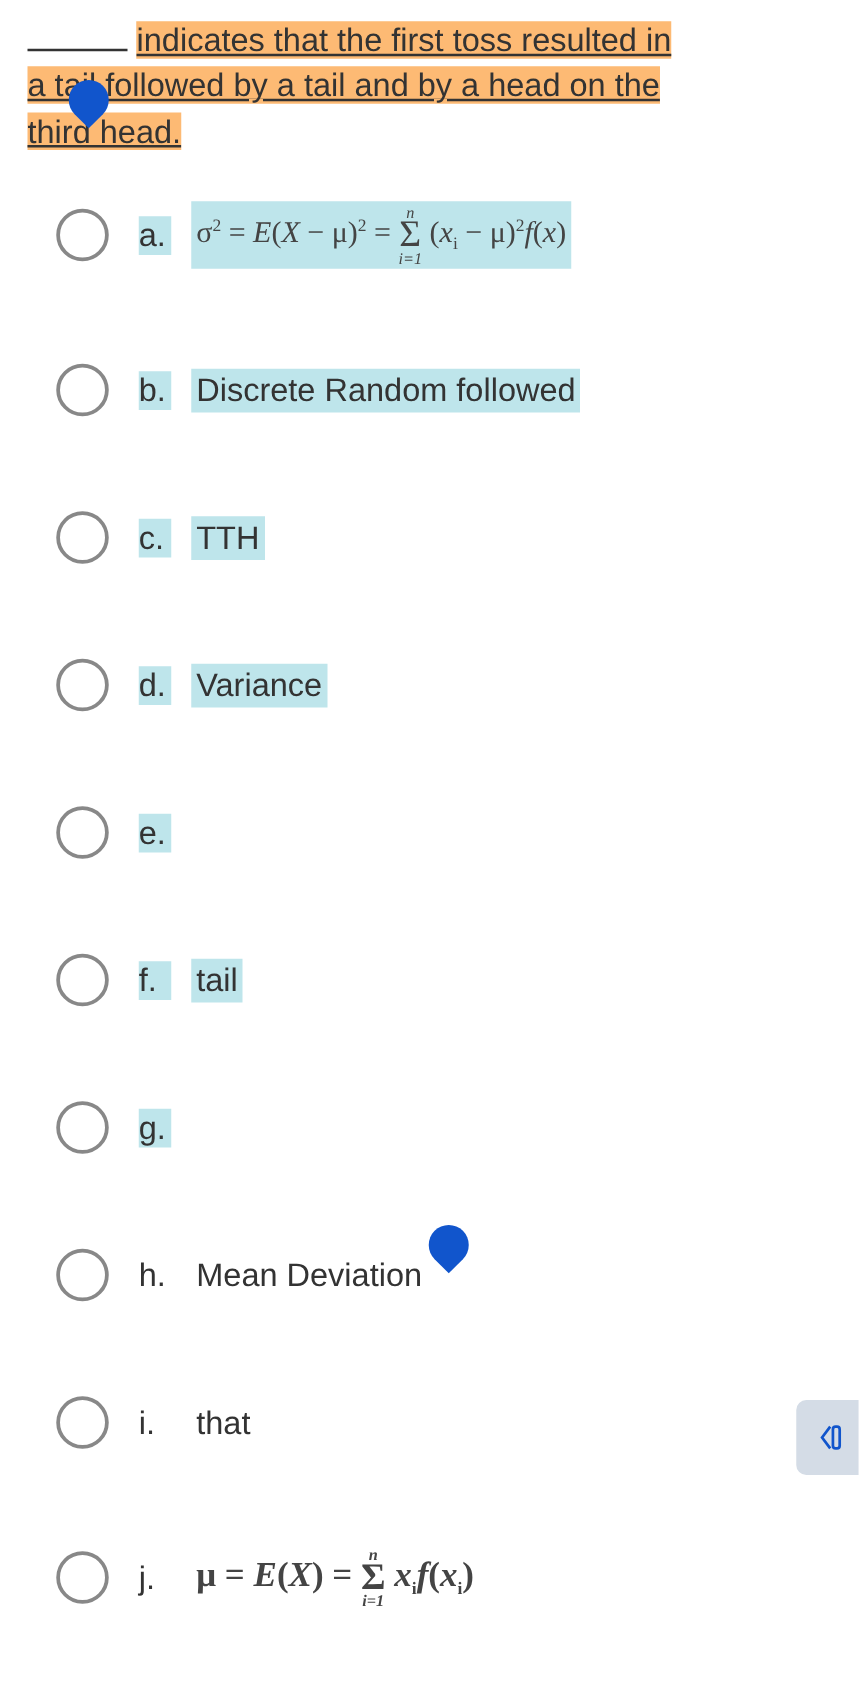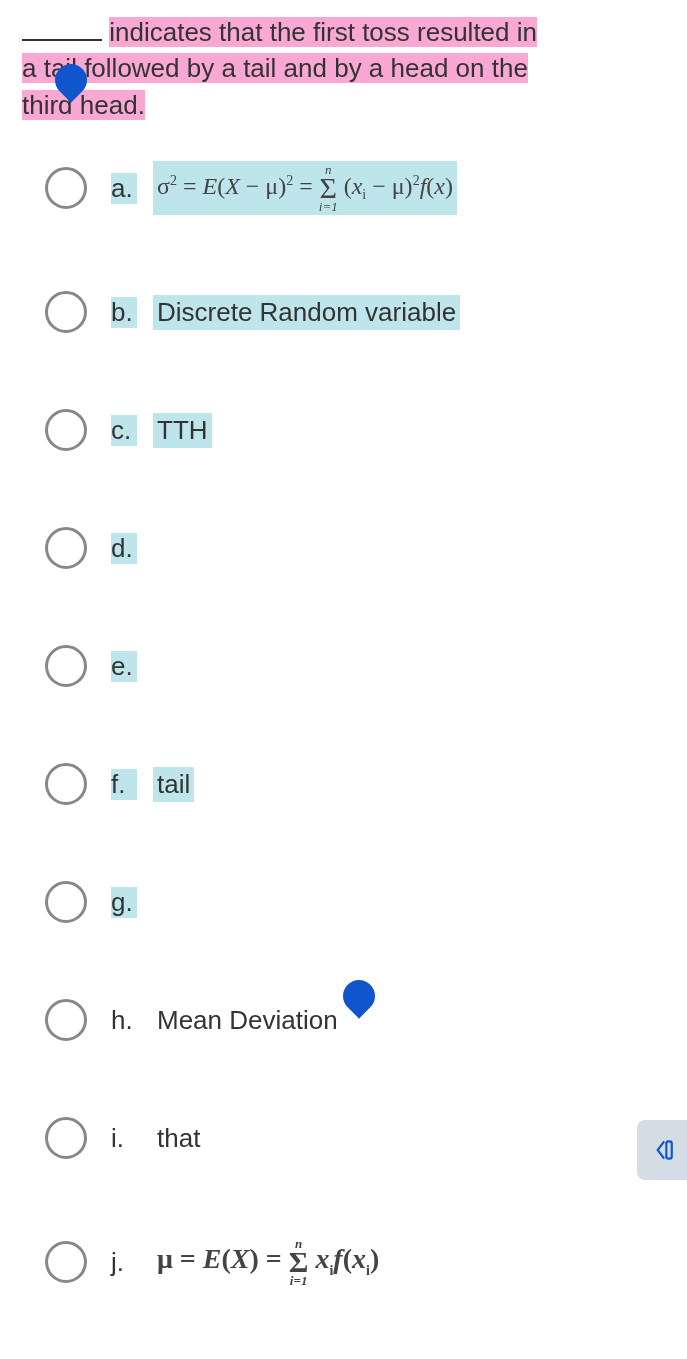--- a/index.html
+++ b/index.html
@@ -14,21 +14,22 @@
       height: 1359px;
       position: relative;
       font-size: 26px;
       color: #333;
     }
     .question-text {
       padding: 14px 22px 18px 22px;
       line-height: 1.4;
     }
     .highlight {
-      background-color: #f9a8d4;
+      background-color: #fdba74;
+      text-decoration: underline;
     }
     .blank {
       display: inline-block;
       border-bottom: 2px solid #333;
       width: 80px;
     }
     .options {
       padding: 20px 0 0 45px;
     }
     .option {
@@ -156,36 +157,37 @@
           </span>
         (<i>x</i><span class="sub">i</span> − μ)<span class="sup">2</span><i>f</i>(<i>x</i>)
       </span>
     </div>
   </div>
 
   <div class="option">
     <div class="radio"></div>
     <div class="option-content">
       <span class="option-letter highlight-sel">b.</span>
-      <span class="option-text highlight-sel">Discrete Random variable</span>
+      <span class="option-text highlight-sel">Discrete Random followed</span>
     </div>
   </div>
 
   <div class="option">
     <div class="radio"></div>
     <div class="option-content">
       <span class="option-letter highlight-sel">c.</span>
       <span class="option-text highlight-sel">TTH</span>
     </div>
   </div>
 
   <div class="option">
     <div class="radio"></div>
     <div class="option-content">
       <span class="option-letter highlight-sel">d.</span>
+      <span class="option-text highlight-sel">Variance</span>
     </div>
   </div>
 
   <div class="option">
     <div class="radio"></div>
     <div class="option-content">
       <span class="option-letter highlight-sel">e.</span>
     </div>
   </div>
 

